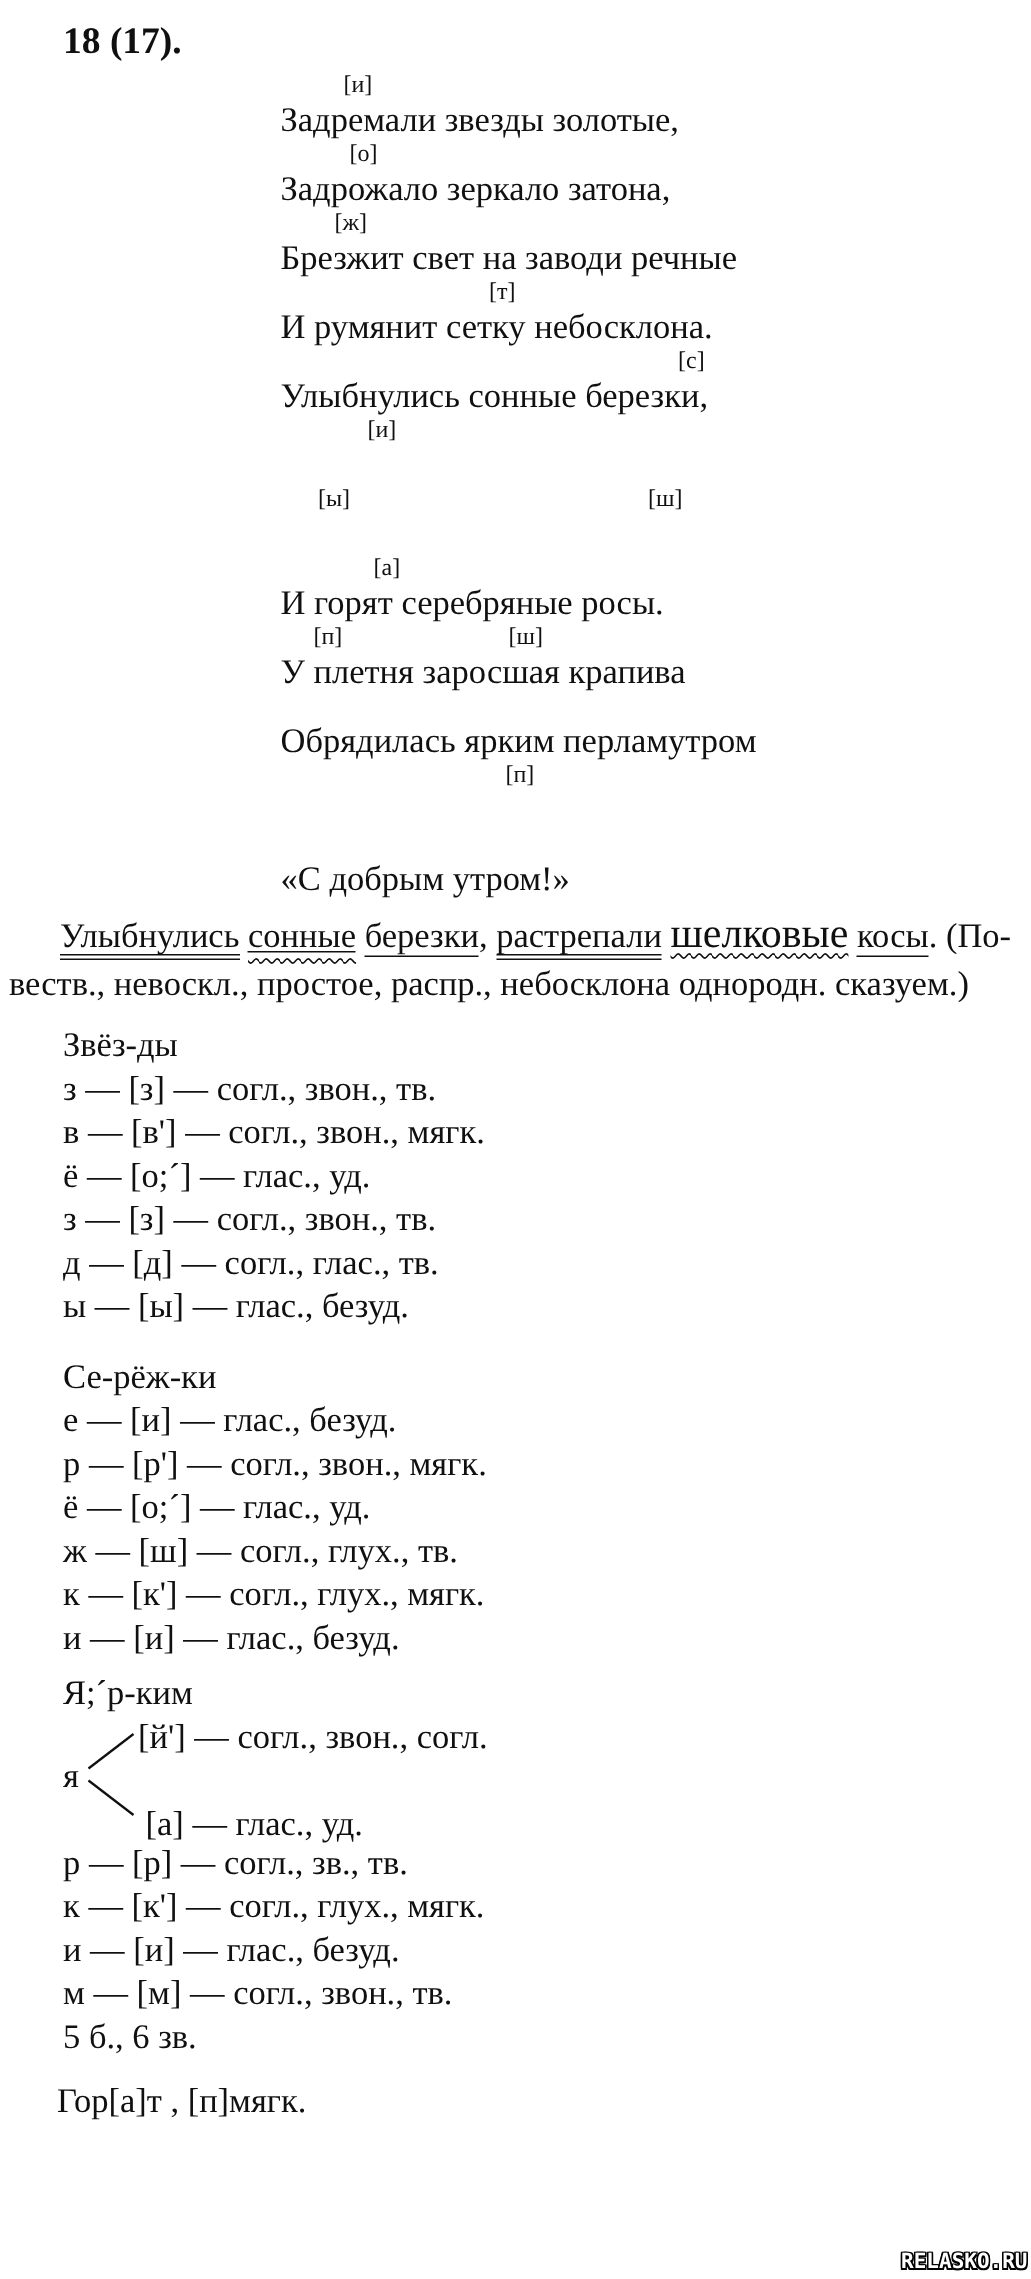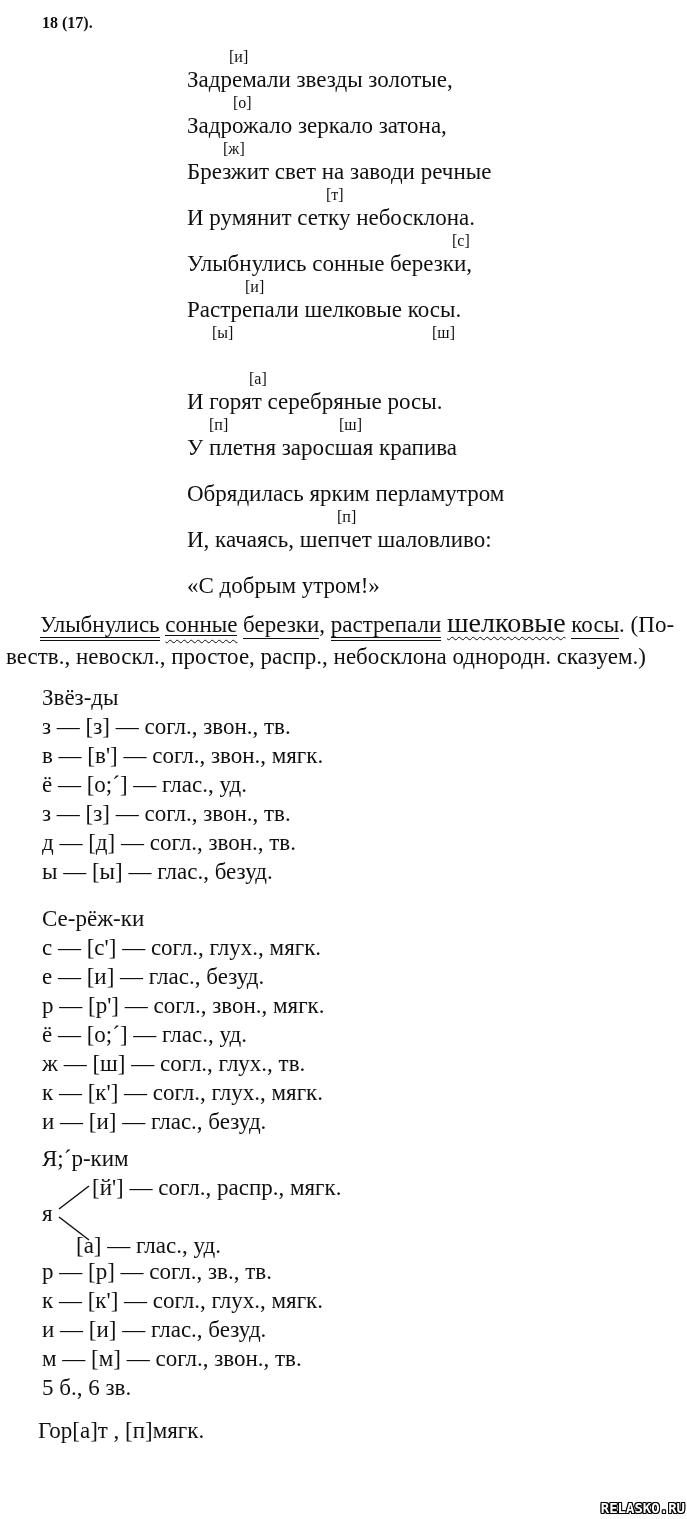--- a/index.html
+++ b/index.html
@@ -4,21 +4,21 @@
 <style>
   html,body { margin:0; padding:0; }
   body {
     width:687px; height:1519px;
     background:#ffffff; color:#101010;
     font-family:"Liberation Serif", serif;
     position:relative; overflow:hidden;
   }
   
   .header { position:relative; margin:14px 0 0 0; height:34px; }
-  .ex-number { position:absolute; left:42px; top:0; font-weight:bold; font-size:16px; }
+  .ex-number { position:absolute; left:42px; top:0; font-weight:bold; font-size:25px; }
   .doc-title { position:absolute; left:0; right:0; top:0; text-align:center; font-weight:bold; font-size:23px; }
   
   .poem { margin:0 0 0 187px; }
   .poem-line { height:46px; }
   .ann-row { position:relative; height:17px; font-size:16px; line-height:17px; }
   .ann { position:absolute; top:0; white-space:pre; }
   .poem-text { font-size:23px; line-height:29px; white-space:pre; }
   
   .sentence { margin-top:7px; font-size:23px; line-height:32px; }
   .s-line1 { margin-left:6px; text-indent:34px; white-space:nowrap; }
@@ -46,21 +46,21 @@
   .pb-2 { margin-top:18px; }
   .pb-3 { margin-top:8px; }
   .pb-title { white-space:pre; }
   .pb-row { white-space:pre; }
   .pb-count { white-space:pre; }
   
   .ya-branch { position:relative; height:84px; }
   .ya-letter { position:absolute; left:0; top:26px; font-size:23px; }
   .ya-svg { position:absolute; left:15px; top:8px; }
   .branch-upper { position:absolute; left:50px; top:0; white-space:pre; }
-  .branch-lower { position:absolute; left:34px; top:58px; white-space:pre; }
+  .branch-lower { position:absolute; left:55px; top:58px; white-space:pre; }
   
   .footer-line { margin:14px 0 0 38px; font-size:23px; line-height:29px; white-space:pre; }
   .watermark {
     position:absolute; right:2px; bottom:3px;
     font-family:"DejaVu Sans Mono", monospace;
     font-weight:bold; font-size:14px; letter-spacing:0;
     color:#ffffff;
     text-shadow:-1px -1px 0 #000, 1px -1px 0 #000, -1px 1px 0 #000, 1px 1px 0 #000,
                  0 -1px 0 #000, 0 1px 0 #000, -1px 0 0 #000, 1px 0 0 #000;
   }
@@ -100,21 +100,20 @@
   <div class="poem-line">
     <div class="ann-row">
         <span class="ann" style="left:265px">[с]</span>
       </div>
     <div class="poem-text">Улыбнулись сонные березки,</div>
   </div>
   <div class="poem-line">
     <div class="ann-row">
         <span class="ann" style="left:58px">[и]</span>
       </div>
-    <div class="poem-text">Растрепали шелковые косы.</div>
   </div>
   <div class="poem-line">
     <div class="ann-row">
       <span class="ann" style="left:25px">[ы]</span>
       <span class="ann" style="left:245px">[ш]</span>
     </div>
   </div>
   <div class="poem-line">
     <div class="ann-row">
         <span class="ann" style="left:62px">[а]</span>
@@ -129,63 +128,61 @@
     <div class="poem-text">У плетня заросшая крапива</div>
   </div>
   <div class="poem-line">
     <div class="ann-row"></div>
     <div class="poem-text">Обрядилась ярким перламутром</div>
   </div>
   <div class="poem-line">
     <div class="ann-row">
         <span class="ann" style="left:150px">[п]</span>
       </div>
-    <div class="poem-text">И, качаясь, шепчет шаловливо:</div>
   </div>
   <div class="poem-line">
     <div class="ann-row"></div>
     <div class="poem-text">«С добрым утром!»</div>
   </div>
 </div>
 
 <div class="sentence">
   <div class="s-line1"><span class="u-double">Улыбнулись</span><span> </span><span class="u-solidwavy">сонные</span><span> </span><span class="u-single">березки</span><span>, </span><span class="u-double">растрепали</span><span> </span><span class="u-wavy">шелковые</span><span> </span><span class="u-single">косы</span><span>. </span><span>(По-</span></div>
   <div class="s-line2">веств., невоскл., простое, распр., небосклона однородн. сказуем.)</div>
 </div>
 
 <div class="phonetic-block pb-1">
   <div class="pb-title">Звёз-ды</div>
   <div class="pb-row">з — [з] — согл., звон., тв.</div>
   <div class="pb-row">в — [в'] — согл., звон., мягк.</div>
   <div class="pb-row">ё — [о;´] — глас., уд.</div>
   <div class="pb-row">з — [з] — согл., звон., тв.</div>
-  <div class="pb-row">д — [д] — согл., звон., тв.</div>
+  <div class="pb-row">д — [д] — согл., глас., тв.</div>
   <div class="pb-row">ы — [ы] — глас., безуд.</div>
 </div>
 
 <div class="phonetic-block pb-2">
   <div class="pb-title">Се-рёж-ки</div>
-  <div class="pb-row">с — [с'] — согл., глух., мягк.</div>
   <div class="pb-row">е — [и] — глас., безуд.</div>
   <div class="pb-row">р — [р'] — согл., звон., мягк.</div>
   <div class="pb-row">ё — [о;´] — глас., уд.</div>
   <div class="pb-row">ж — [ш] — согл., глух., тв.</div>
   <div class="pb-row">к — [к'] — согл., глух., мягк.</div>
   <div class="pb-row">и — [и] — глас., безуд.</div>
 </div>
 
 <div class="phonetic-block pb-3">
   <div class="pb-title">Я;´р-ким</div>
   <div class="ya-branch">
     <span class="ya-letter">я</span>
     <svg class="ya-svg" width="34" height="64" viewBox="0 0 34 64">
       <line x1="2" y1="28" x2="32" y2="5" stroke="#101010" stroke-width="1.5"></line>
       <line x1="2" y1="36" x2="32" y2="59" stroke="#101010" stroke-width="1.5"></line>
     </svg>
-    <div class="branch-upper">[й'] — согл., распр., мягк.</div>
+    <div class="branch-upper">[й'] — согл., звон., согл.</div>
     <div class="branch-lower">[а] — глас., уд.</div>
   </div>
   <div class="pb-row">р — [р] — согл., зв., тв.</div>
   <div class="pb-row">к — [к'] — согл., глух., мягк.</div>
   <div class="pb-row">и — [и] — глас., безуд.</div>
   <div class="pb-row">м — [м] — согл., звон., тв.</div>
   <div class="pb-count">5 б., 6 зв.</div>
 </div>
 
 <div class="footer-line">Гор[а]т , [п]мягк.</div>

